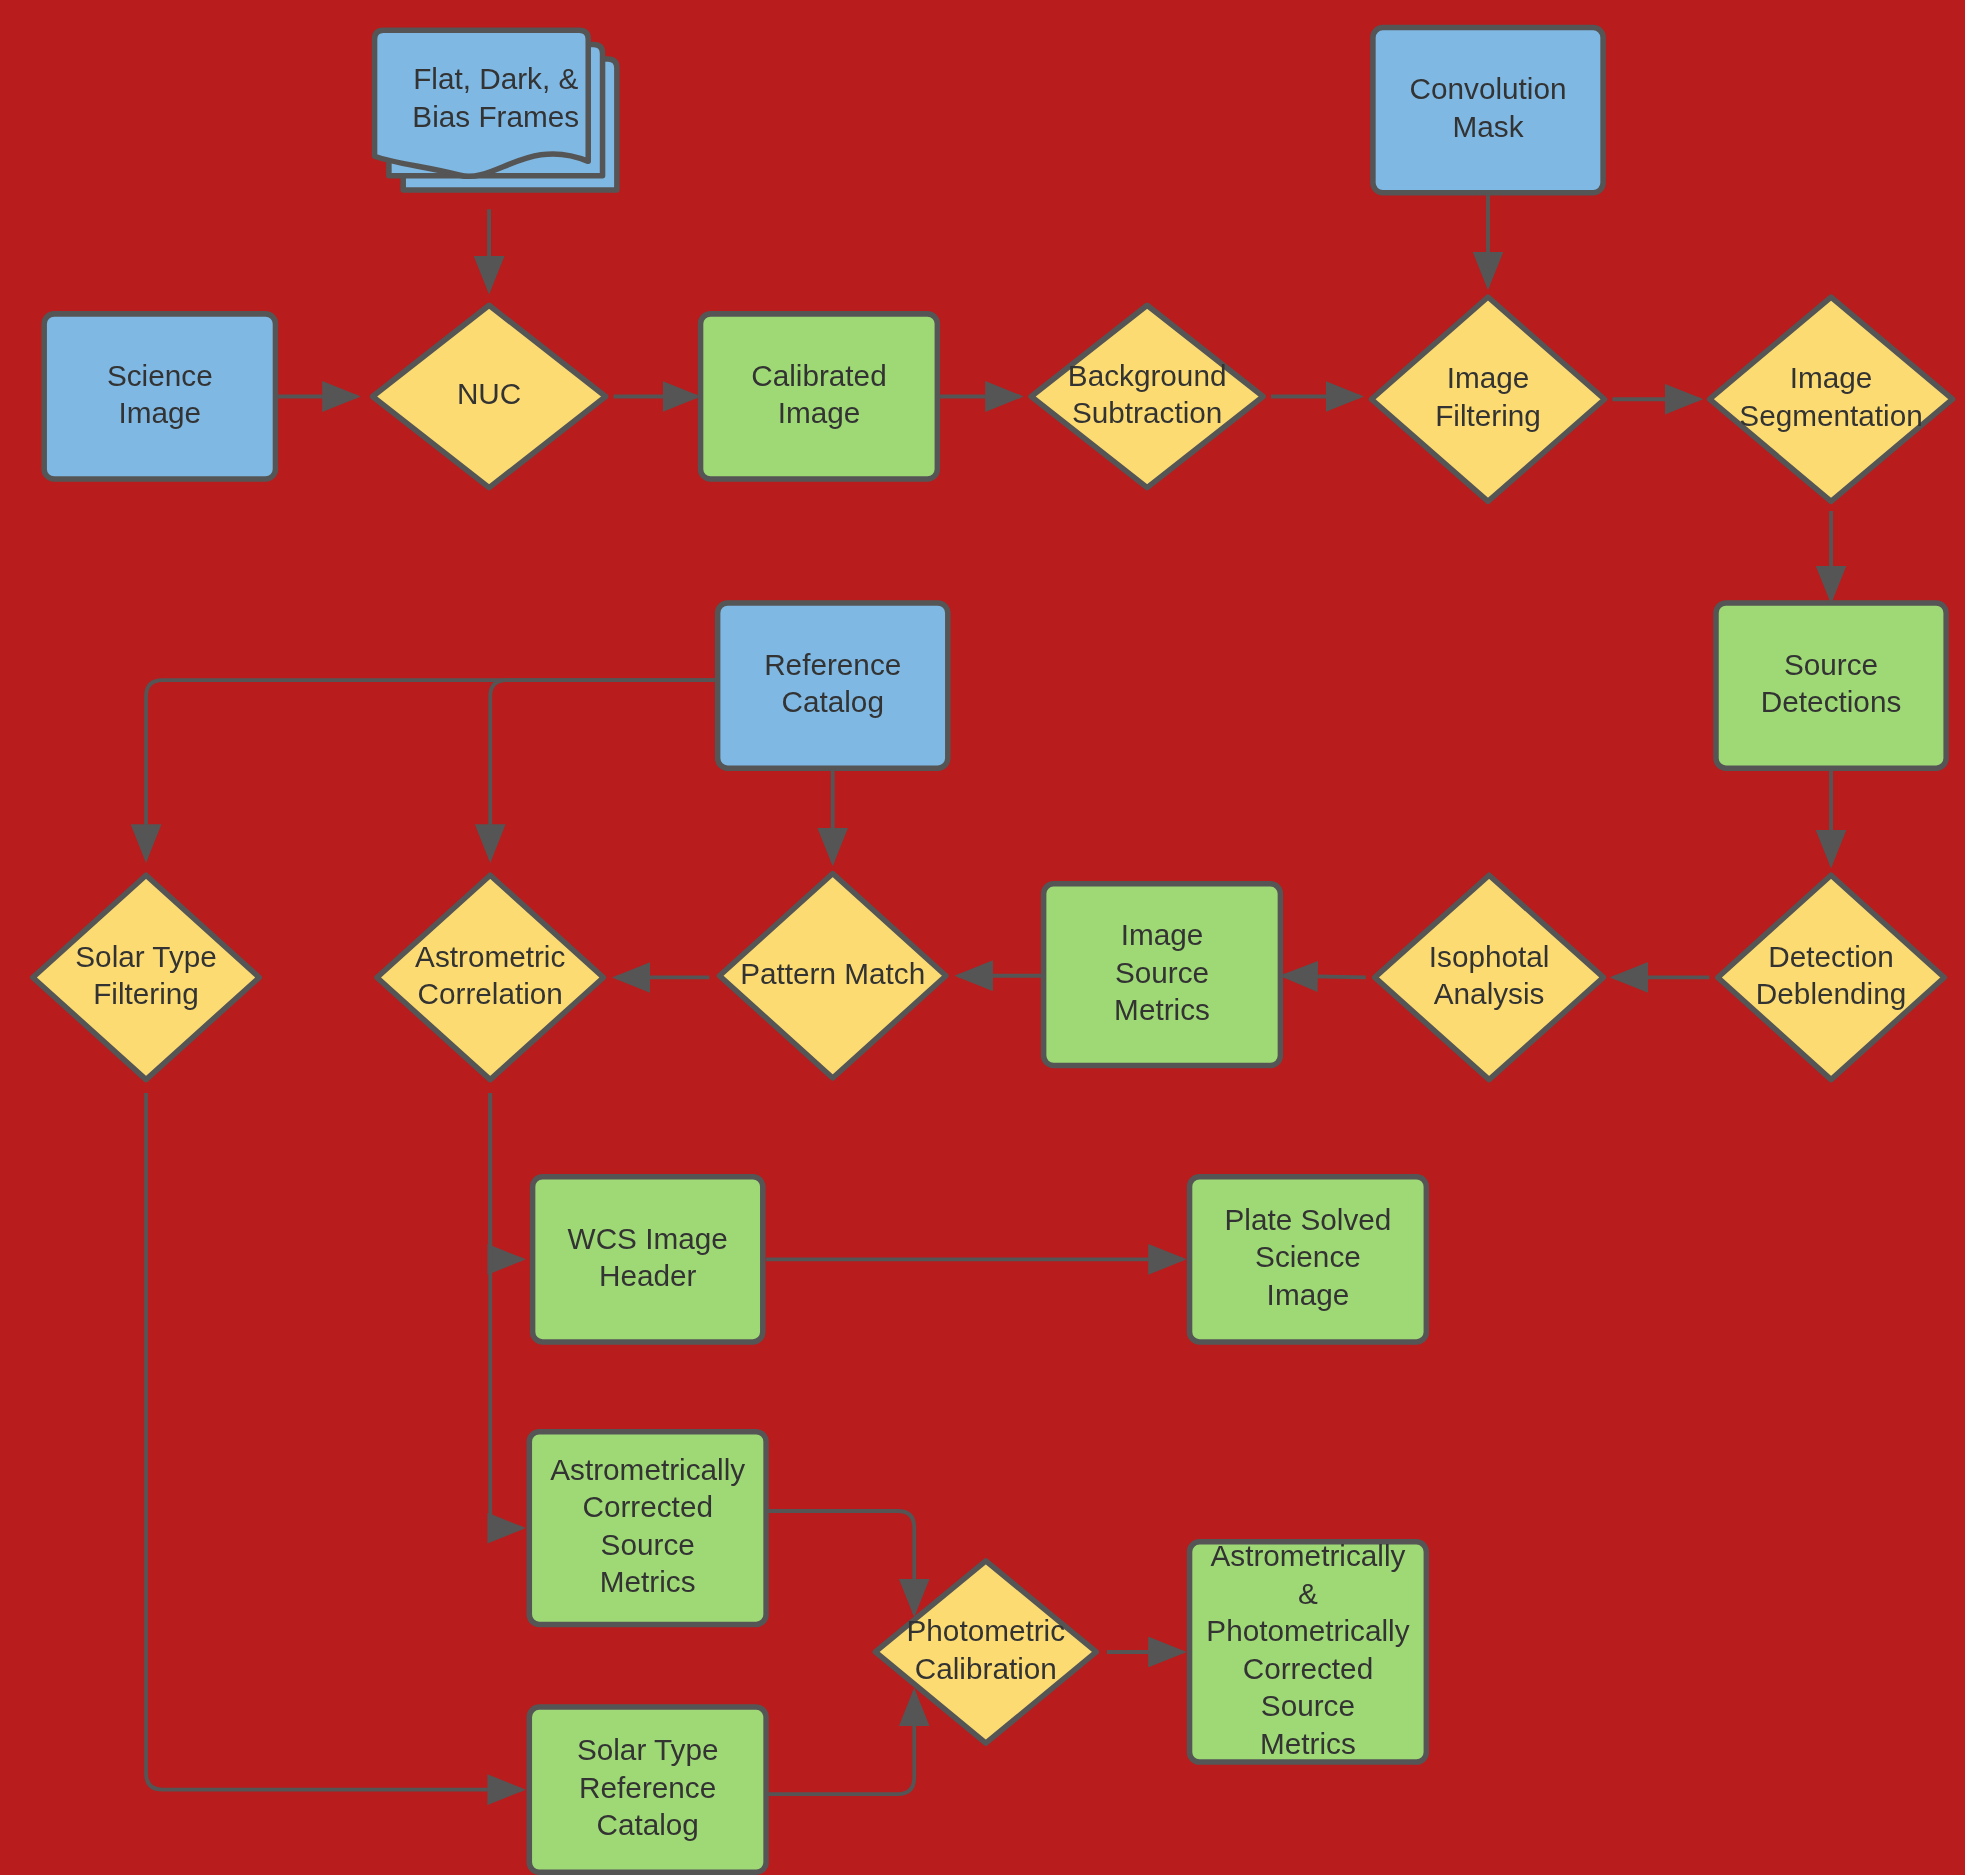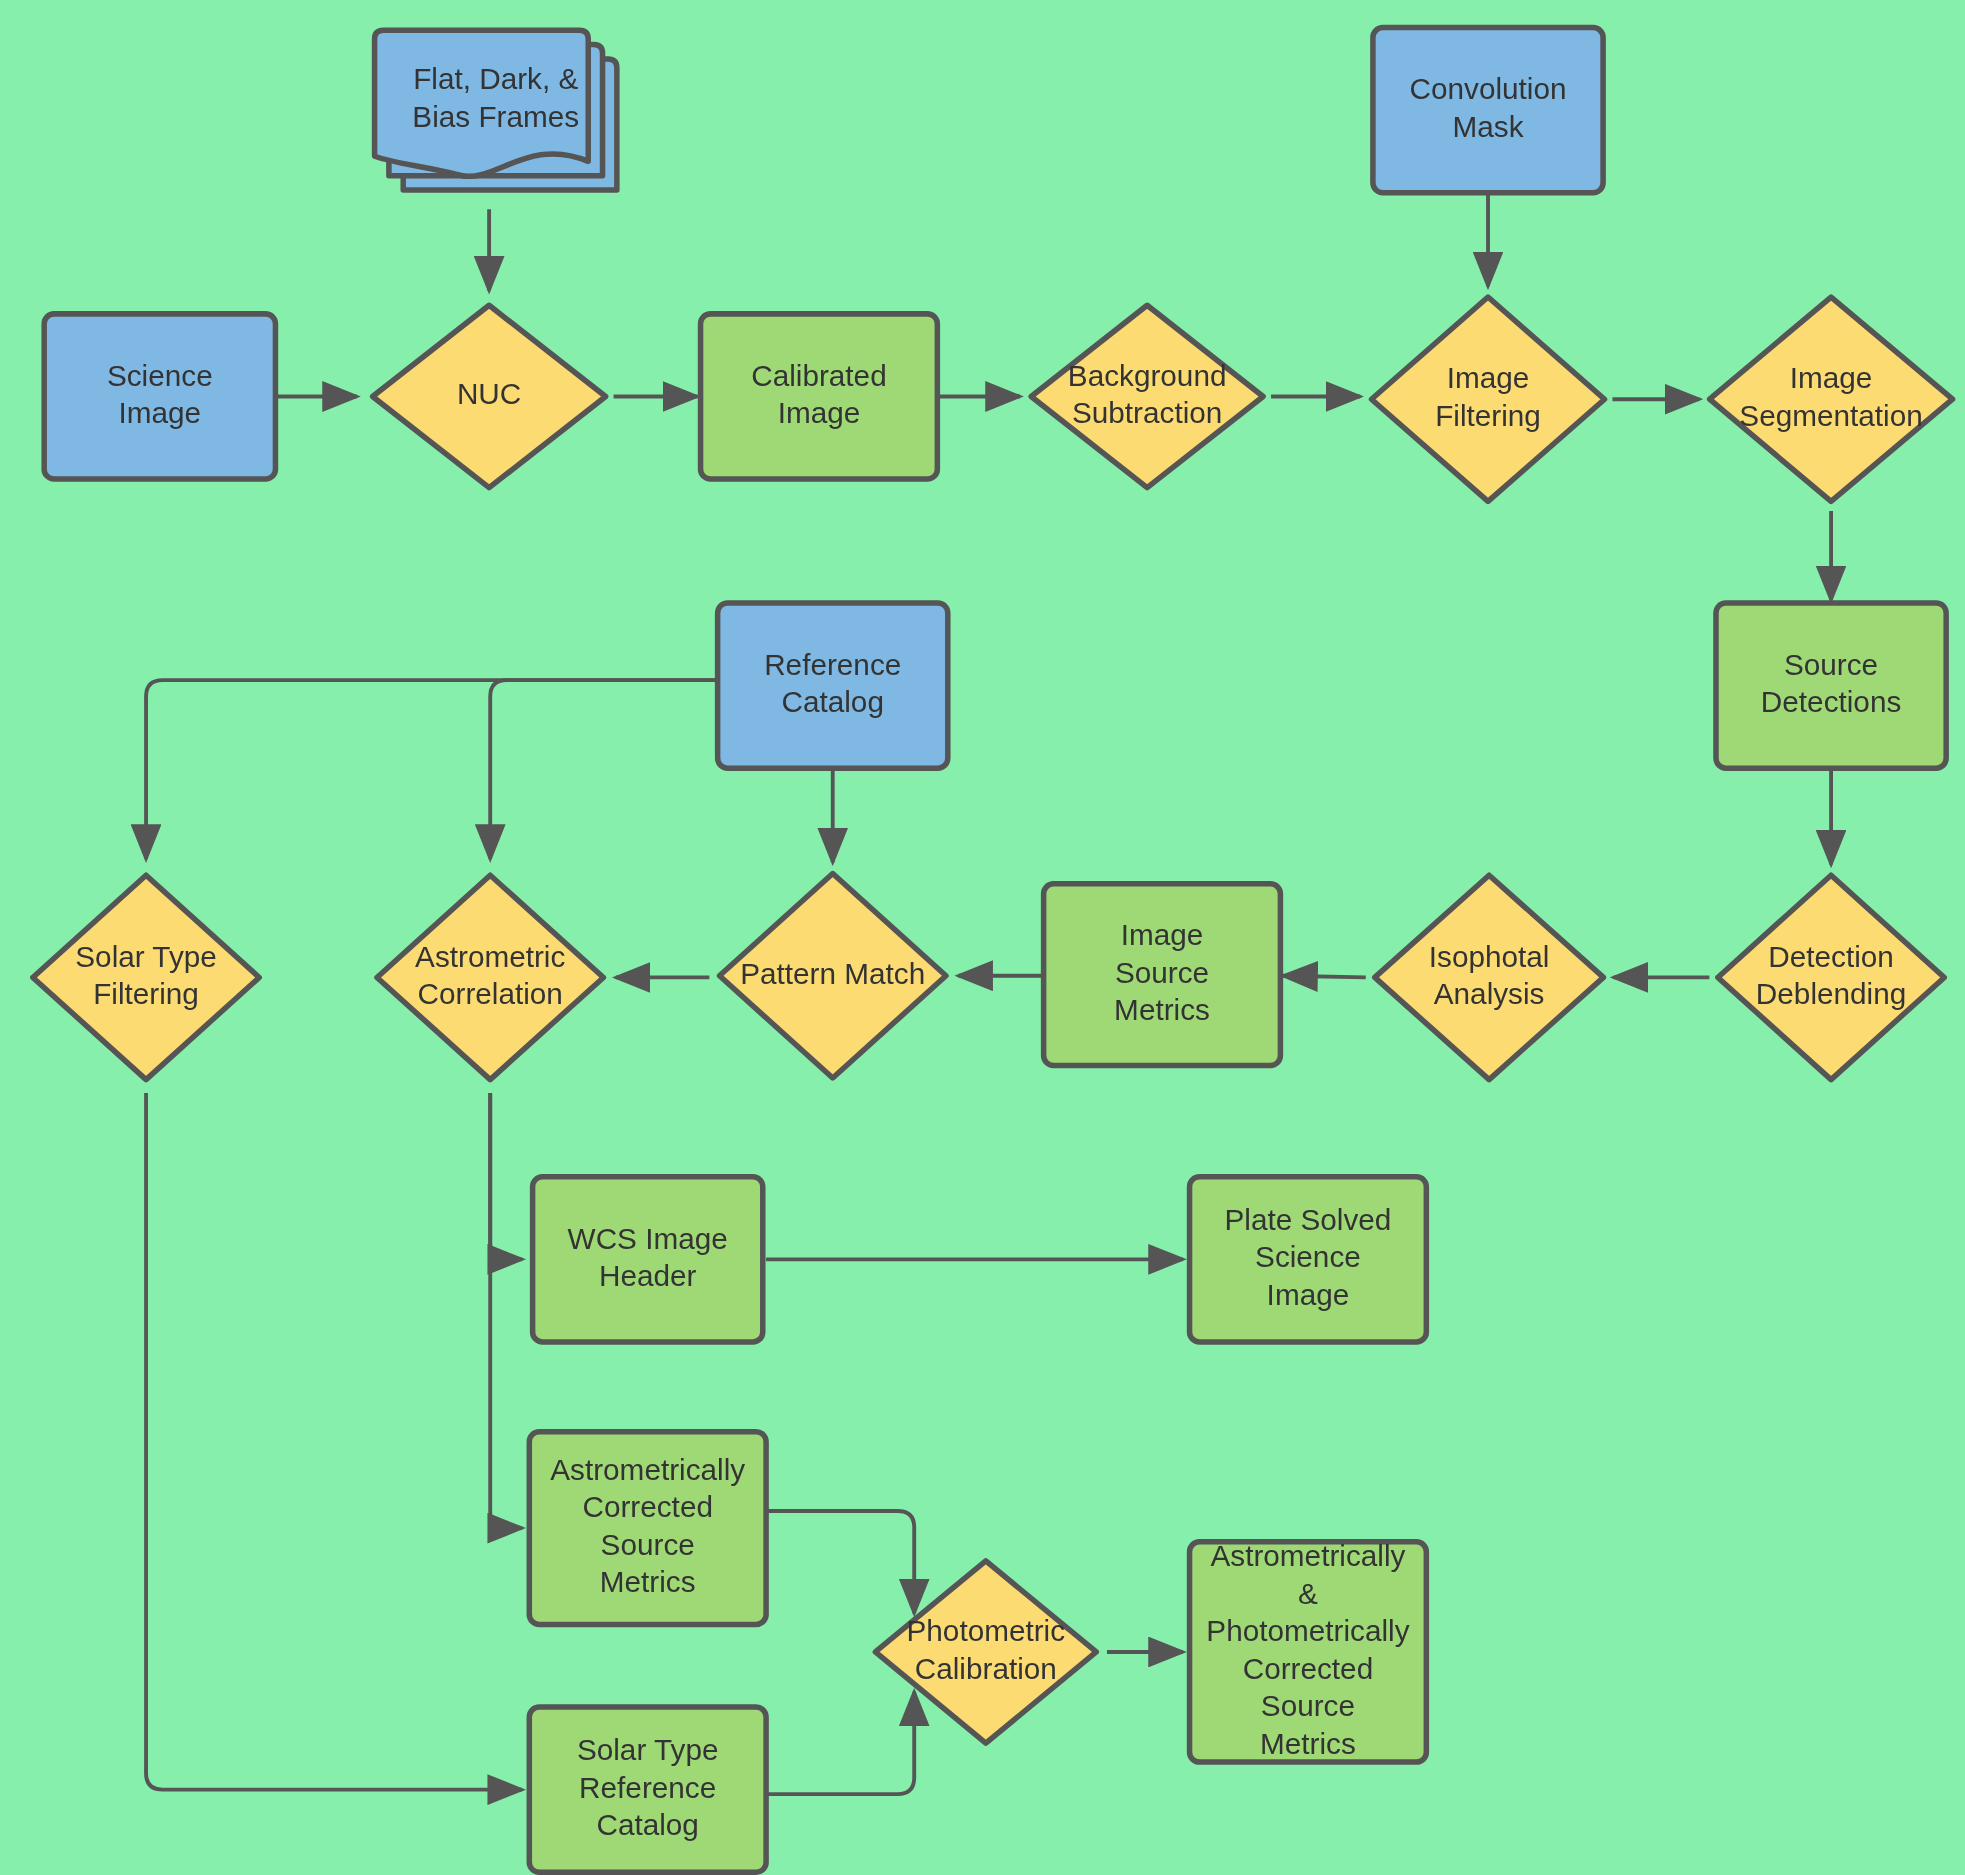--- a/index.html
+++ b/index.html
@@ -1,17 +1,17 @@
 <!DOCTYPE html>
 <html style="font-size:8.8px"><head>
 <meta charset="utf-8">
 <style>
   html,body{margin:0;padding:0;background:#ffffff;}
   body{font-family:"Liberation Sans",sans-serif;}
-  #stage{position:relative;width:1965px;height:1875px;background:#86efac;overflow:hidden;}
+  #stage{position:relative;width:1965px;height:1875px;background:#b91c1c;overflow:hidden;}
   svg{display:block;}
   .nodelabel{
     font-family:"Liberation Sans",sans-serif;
     fill:#333333;
     text-anchor:middle;
     dominant-baseline:middle;
   }
 </style>
 </head>
 <body>

